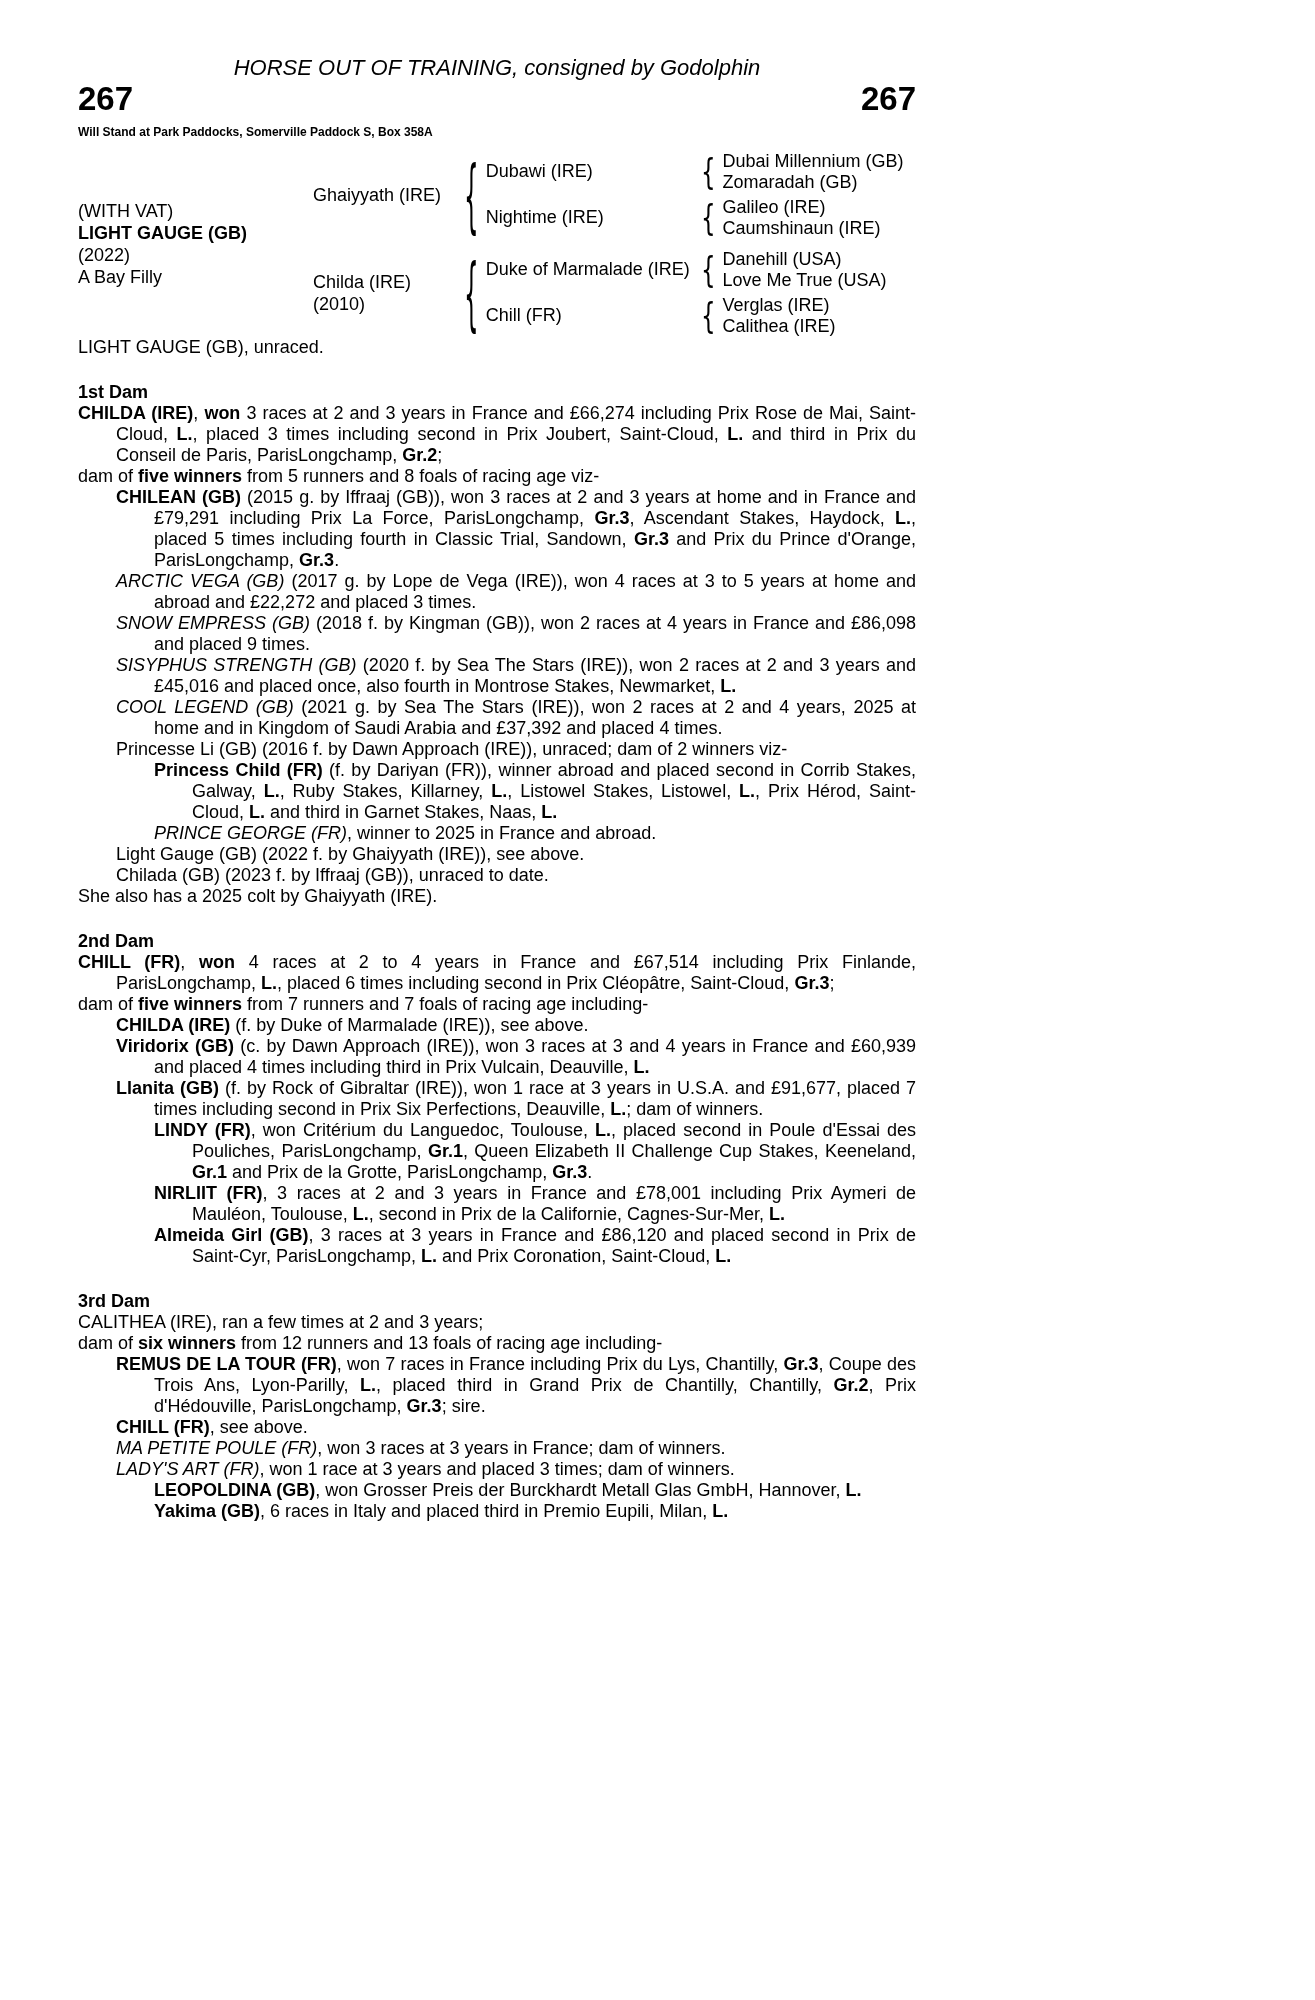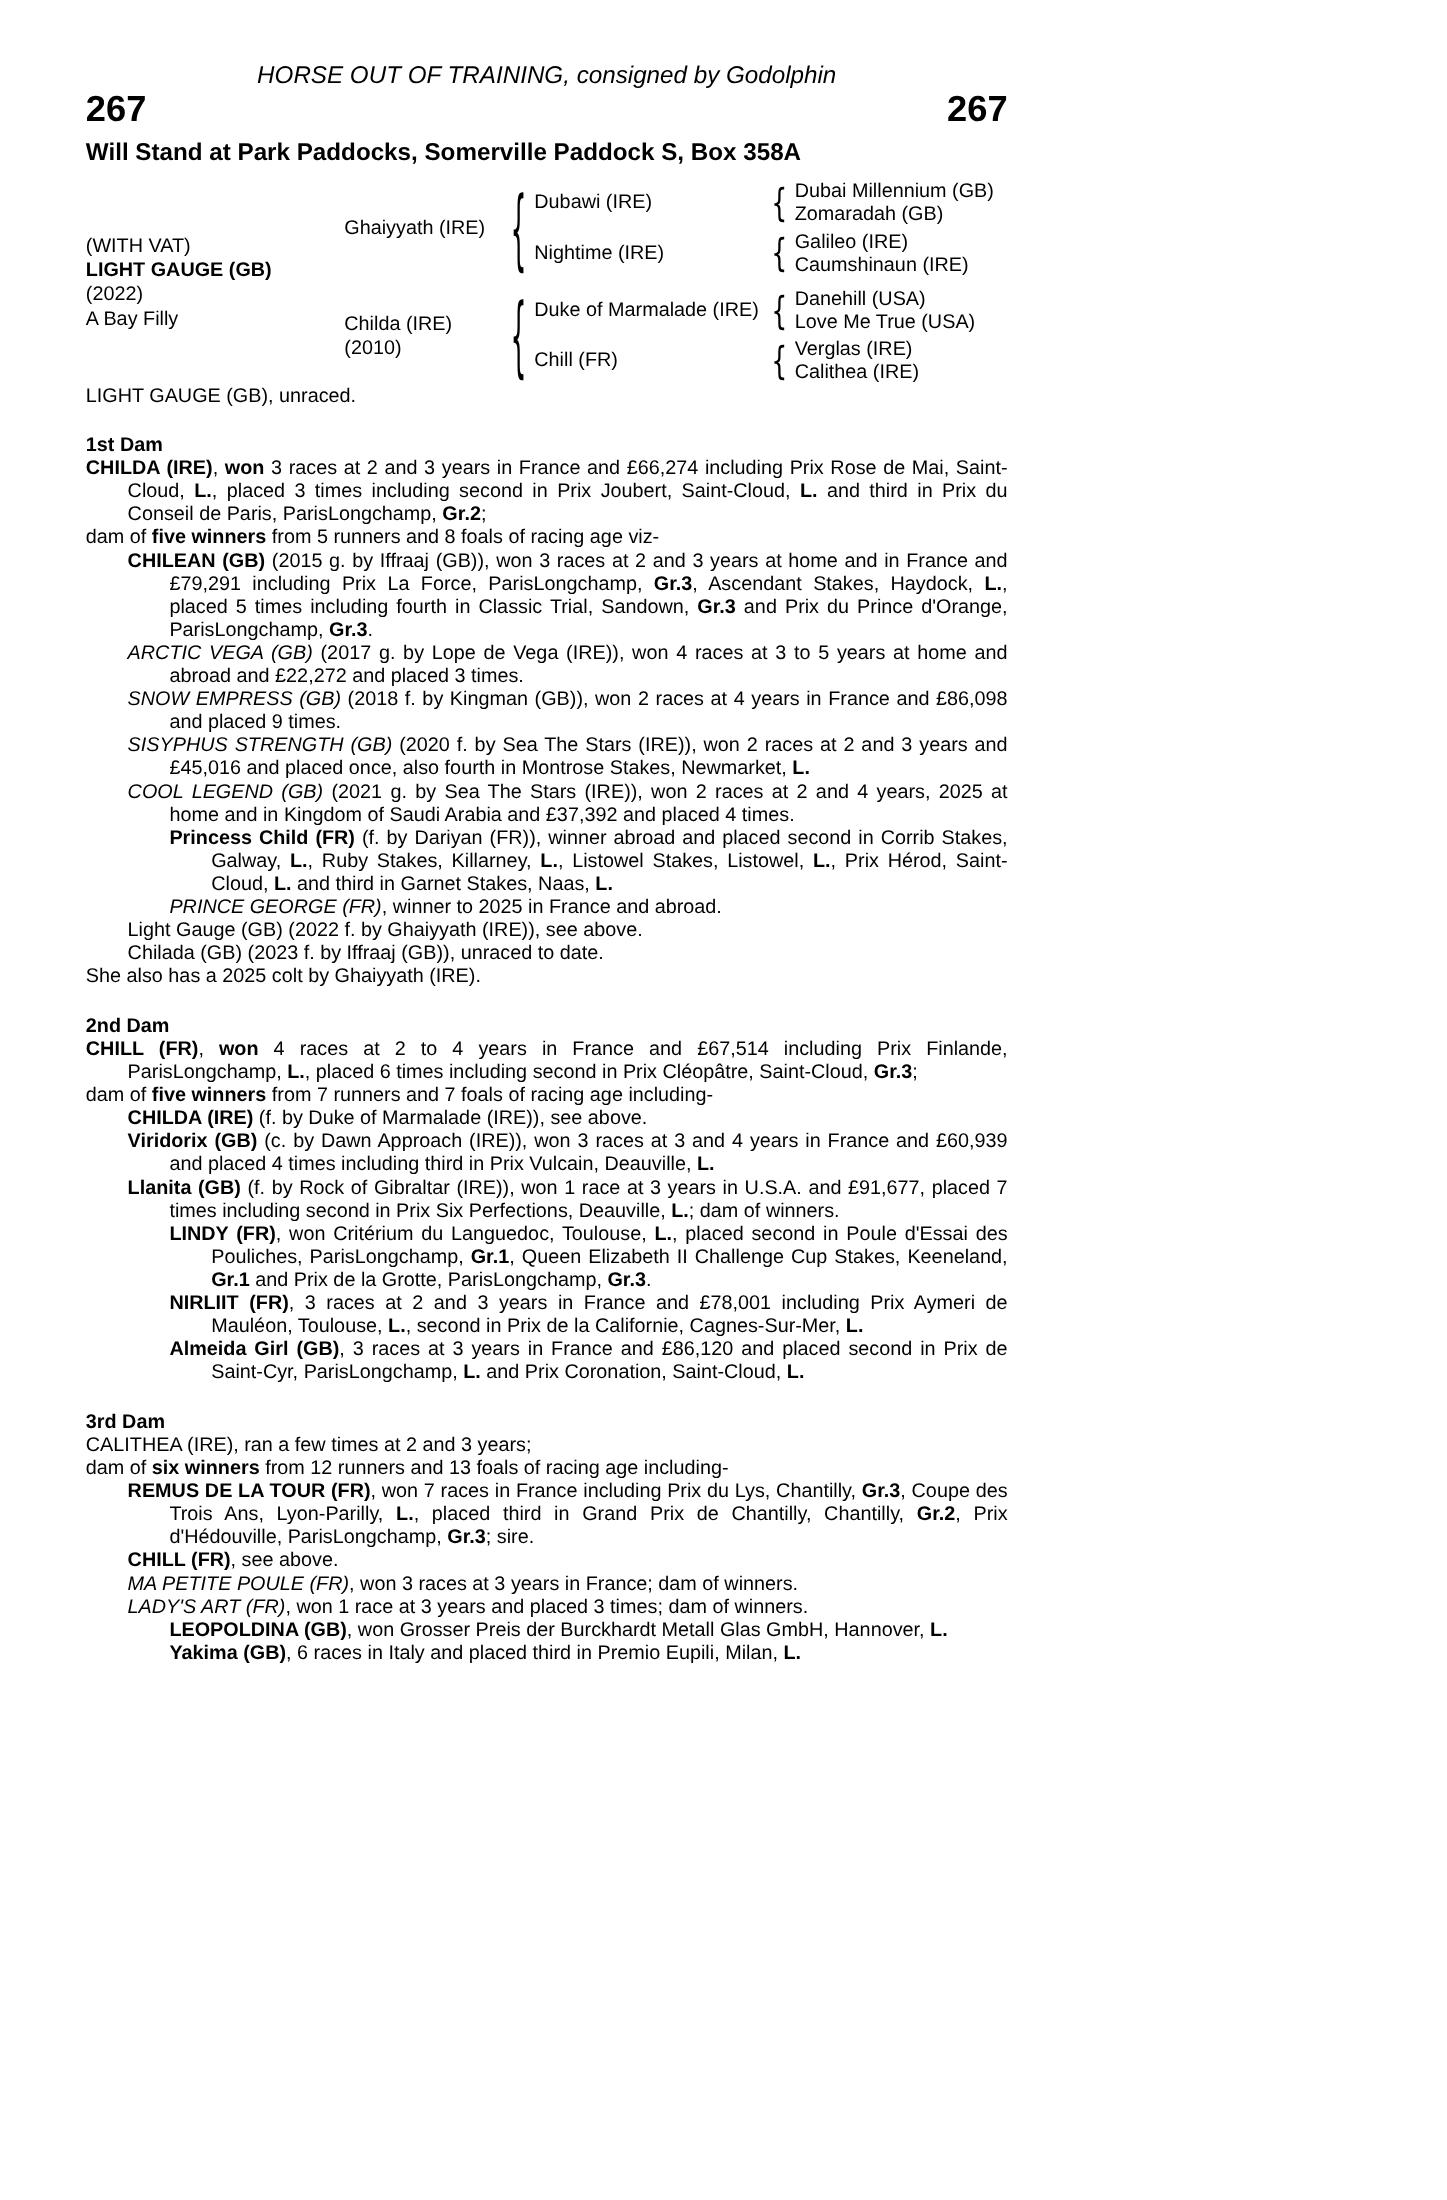--- a/index.html
+++ b/index.html
@@ -5,21 +5,21 @@
   html,body{margin:0;padding:0}
   body{
     width:1315px;height:2000px;background:#ffffff;color:#000;
     font-family:"Liberation Sans",sans-serif;font-size:18px;
     overflow:hidden;position:relative;
   }
   .sheet{position:absolute;left:78px;top:56px;width:838px}
   .consignor{text-align:center;font-style:italic;font-size:22px;line-height:24px}
   .lot-row{display:flex;justify-content:space-between;align-items:flex-end;margin-top:2px}
   .lot{font-size:33px;font-weight:bold;line-height:1.05}
-  .stand{font-weight:bold;font-size:22px;margin-top:8px}
+  .stand{font-weight:bold;font-size:12px;margin-top:8px}
 
   .pedigree{display:flex;align-items:center;margin-top:12px}
   .ped-left{width:235px;line-height:22px}
   .ped-left .bold{font-weight:bold}
   .ped-tree{flex:1}
   .g1{display:flex;align-items:center}
   .g1 + .g1{margin-top:10px}
   .g1-label{width:152px;line-height:22px}
   .g2col{flex:1}
   .g2{display:flex;align-items:center}
@@ -125,20 +125,21 @@
   <div class="section">
     <div class="section-heading">1st Dam</div>
     <div>
         <div class="para ind0"><span class="b">CHILDA (IRE)</span><span>, </span><span class="b">won</span><span> 3 races at 2 and 3 years in France and £66,274 including Prix Rose de Mai, Saint-Cloud, </span><span class="b">L.</span><span>, placed 3 times including second in Prix Joubert, Saint-Cloud, </span><span class="b">L.</span><span> and third in Prix du Conseil de Paris, ParisLongchamp, </span><span class="b">Gr.2</span><span>;</span></div>
         <div class="para ind0"><span>dam of </span><span class="b">five winners</span><span> from 5 runners and 8 foals of racing age viz-</span></div>
         <div class="para ind1"><span class="b">CHILEAN (GB)</span><span> (2015 g. by Iffraaj (GB)), won 3 races at 2 and 3 years at home and in France and £79,291 including Prix La Force, ParisLongchamp, </span><span class="b">Gr.3</span><span>, Ascendant Stakes, Haydock, </span><span class="b">L.</span><span>, placed 5 times including fourth in Classic Trial, Sandown, </span><span class="b">Gr.3</span><span> and Prix du Prince d'Orange, ParisLongchamp, </span><span class="b">Gr.3</span><span>.</span></div>
         <div class="para ind1"><span class="i">ARCTIC VEGA (GB)</span><span> (2017 g. by Lope de Vega (IRE)), won 4 races at 3 to 5 years at home and abroad and £22,272 and placed 3 times.</span></div>
         <div class="para ind1"><span class="i">SNOW EMPRESS (GB)</span><span> (2018 f. by Kingman (GB)), won 2 races at 4 years in France and £86,098 and placed 9 times.</span></div>
         <div class="para ind1"><span class="i">SISYPHUS STRENGTH (GB)</span><span> (2020 f. by Sea The Stars (IRE)), won 2 races at 2 and 3 years and £45,016 and placed once, also fourth in Montrose Stakes, Newmarket, </span><span class="b">L.</span></div>
         <div class="para ind1"><span class="i">COOL LEGEND (GB)</span><span> (2021 g. by Sea The Stars (IRE)), won 2 races at 2 and 4 years, 2025 at home and in Kingdom of Saudi Arabia and £37,392 and placed 4 times.</span></div>
+        <div class="para ind1"><span>Princesse Li (GB) (2016 f. by Dawn Approach (IRE)), unraced; dam of 2 winners viz-</span></div>
         <div class="para ind2"><span class="b">Princess Child (FR)</span><span> (f. by Dariyan (FR)), winner abroad and placed second in Corrib Stakes, Galway, </span><span class="b">L.</span><span>, Ruby Stakes, Killarney, </span><span class="b">L.</span><span>, Listowel Stakes, Listowel, </span><span class="b">L.</span><span>, Prix Hérod, Saint-Cloud, </span><span class="b">L.</span><span> and third in Garnet Stakes, Naas, </span><span class="b">L.</span></div>
         <div class="para ind2"><span class="i">PRINCE GEORGE (FR)</span><span>, winner to 2025 in France and abroad.</span></div>
         <div class="para ind1"><span>Light Gauge (GB) (2022 f. by Ghaiyyath (IRE)), see above.</span></div>
         <div class="para ind1"><span>Chilada (GB) (2023 f. by Iffraaj (GB)), unraced to date.</span></div>
         <div class="para ind0"><span>She also has a 2025 colt by Ghaiyyath (IRE).</span></div>
       </div>
   </div>
 
   <div class="section">
     <div class="section-heading">2nd Dam</div>

